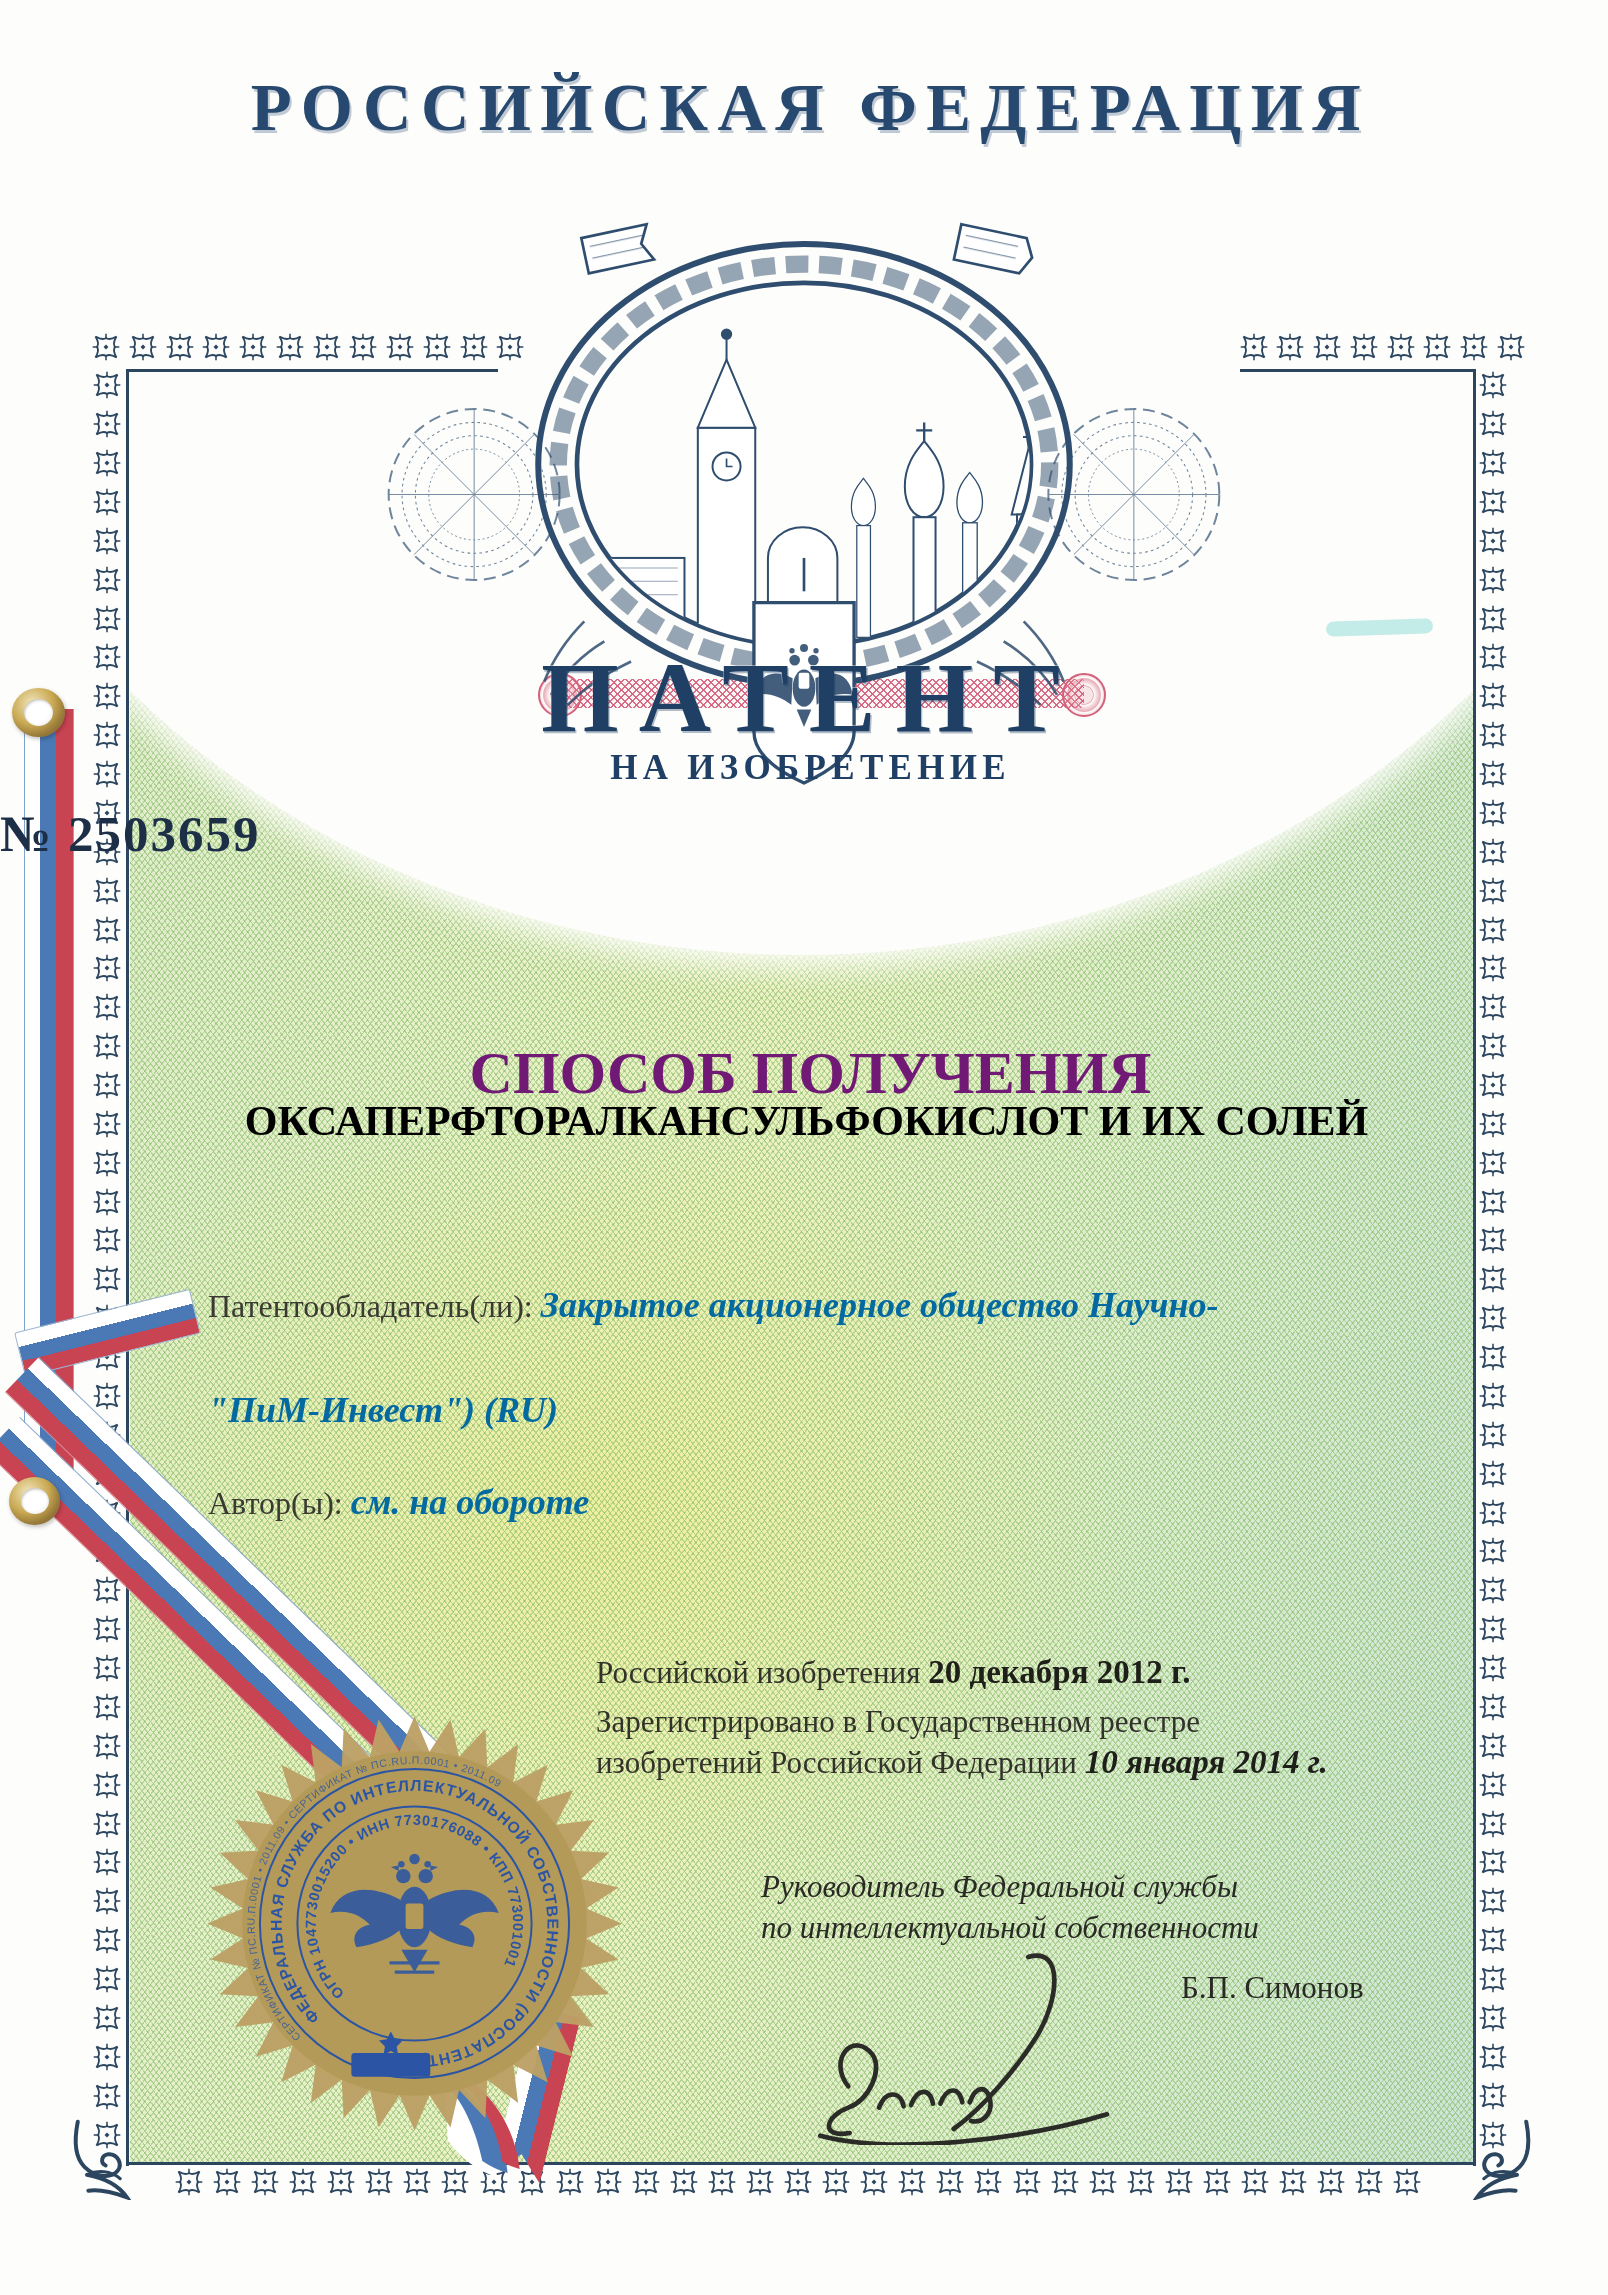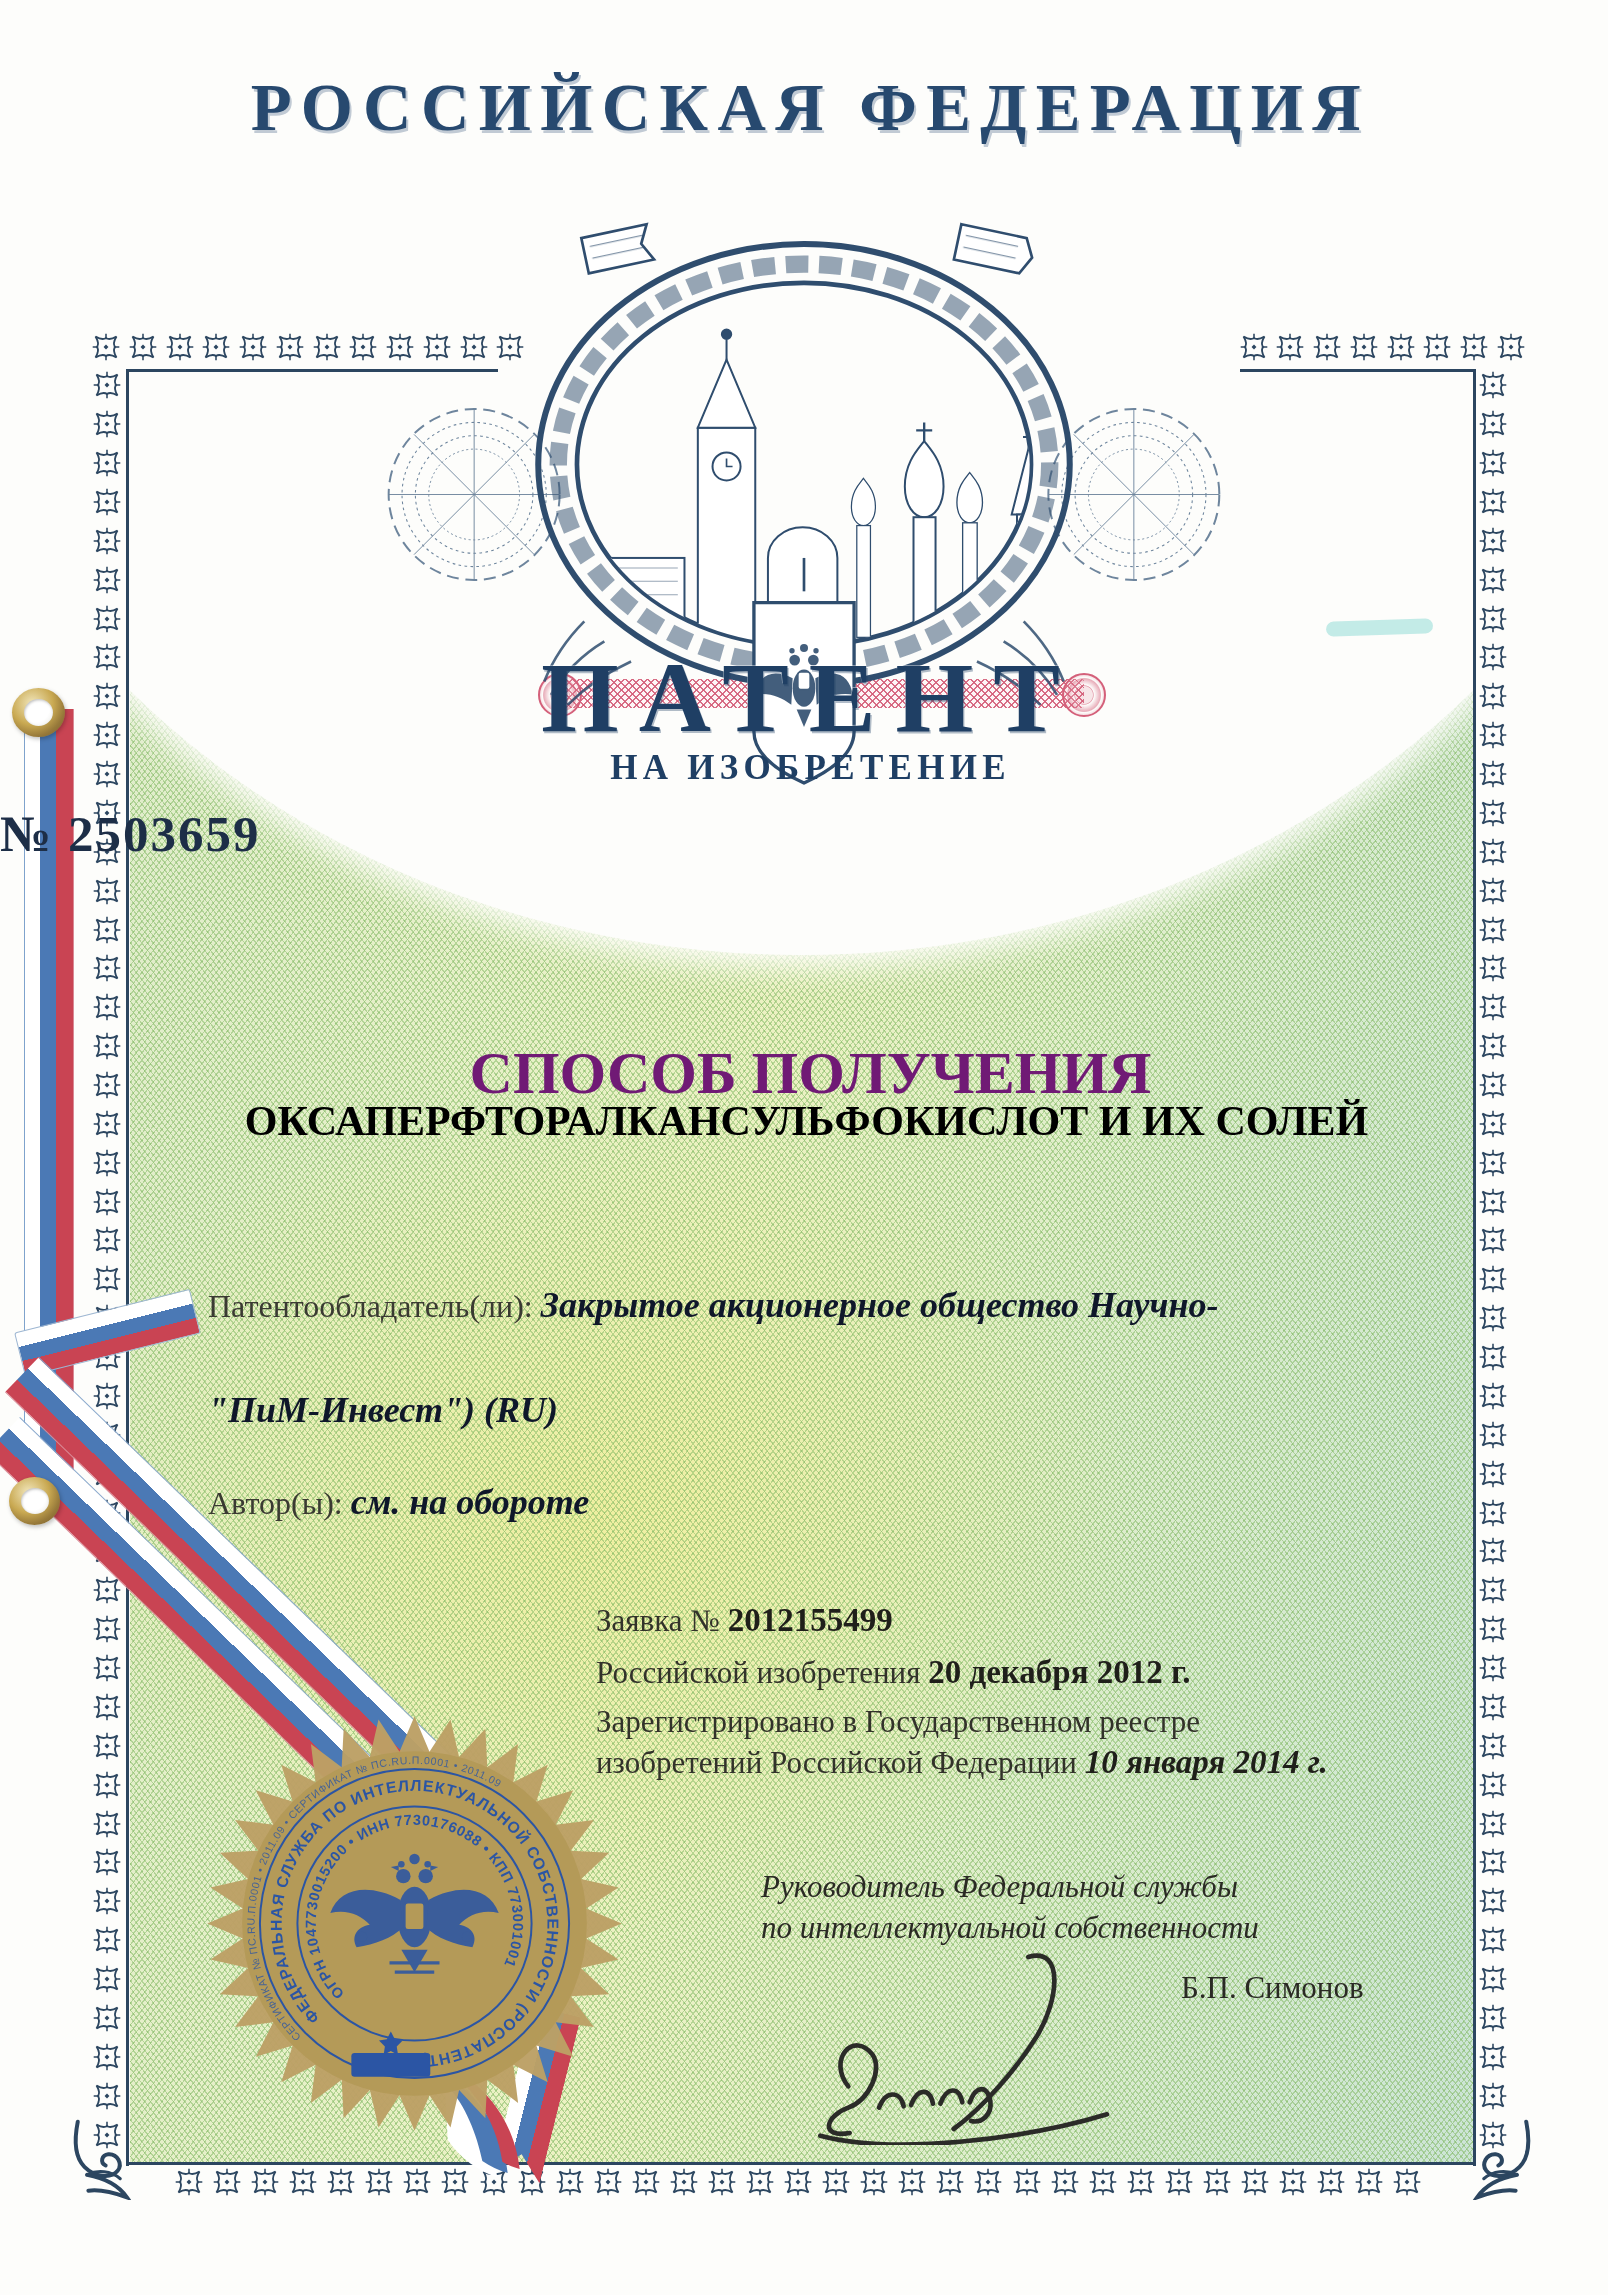--- a/index.html
+++ b/index.html
@@ -39,21 +39,21 @@
   .patent-sub{position:absolute;left:0;right:0;top:748px;text-align:center;z-index:6;
     font-size:35px;font-weight:bold;letter-spacing:5.3px;color:#1f3f64;}
   .patent-num{position:absolute;left:0;right:0;top:805px;text-align:left;z-index:6;
     font-size:51px;font-weight:bold;letter-spacing:2px;color:#1d2e47;}
   
   .inv-title1{position:absolute;left:0;right:0;top:1039px;text-align:center;z-index:6;
     font-size:60px;font-weight:bold;color:#701a75;letter-spacing:0px;}
   .inv-title2{position:absolute;left:0;right:8px;top:1097px;text-align:center;z-index:6;
     font-size:42px;font-weight:bold;color:#000000;letter-spacing:0px;}
   .holder-line{position:absolute;left:208px;width:1216px;z-index:6;font-size:32px;color:#3a3a32;}
-  .holder-line .val{font-weight:bold;font-style:italic;font-size:36px;color:#0f172a;}
+  .holder-line .val{font-weight:bold;font-style:italic;font-size:36px;color:#0369a1;}
   .app-line{position:absolute;left:596px;width:868px;z-index:6;font-size:31px;color:#32322a;}
   .app-line .val{font-weight:bold;font-size:33px;color:#1f1f1a;}
   .app-line .vali{font-weight:bold;font-style:italic;font-size:33px;color:#1f1f1a;}
   .sig-title{position:absolute;left:761px;z-index:6;font-size:31px;font-style:italic;color:#2a2a24;}
   .sig-name{position:absolute;left:1181px;top:1970px;z-index:6;font-size:31px;color:#2a2a24;}
   
   .ribbon-v{position:absolute;left:24px;top:709px;width:48px;height:776px;z-index:4;
     background:linear-gradient(90deg,#ffffff 0 32%,#4b79b5 32% 65%,#c94453 65% 100%);
     border-left:1.3px solid #7fa3cc;border-right:1.3px solid #d98a95;}
   .ribbon-knot{position:absolute;left:17.4px;top:1310px;width:179px;height:44px;z-index:4;transform:rotate(-14deg);
@@ -944,24 +944,20 @@
     <span class="val">Закрытое акционерное общество Научно-</span>
   </div>
   <div class="holder-line" style="top:1389px;">
     <span class="val">"ПиМ-Инвест")  (RU)</span>
   </div>
   <div class="holder-line" style="top:1481px;">
     <span>Автор(ы):</span>
     <span class="val">см. на обороте</span>
   </div>
 
-  <div class="app-line" style="top:1602px;">
-    <span>Заявка №</span>
-    <span class="val">2012155499</span>
-  </div>
   <div class="app-line" style="top:1654px;">
     <span>Российской изобретения</span>
     <span class="val">20 декабря 2012 г.</span>
   </div>
   <div class="app-line" style="top:1704px;">
     <span>Зарегистрировано в Государственном реестре</span>
   </div>
   <div class="app-line" style="top:1744px;">
     <span>изобретений Российской Федерации</span>
     <span class="vali">10 января 2014 г.</span>

